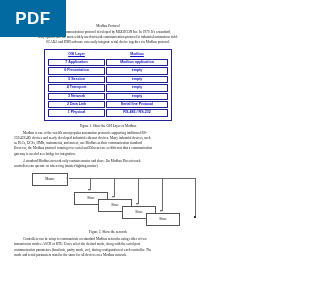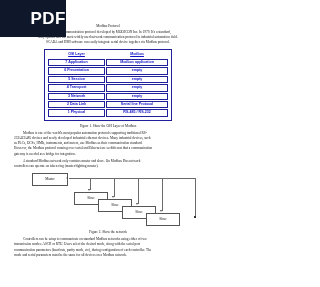--- a/index.html
+++ b/index.html
@@ -6,21 +6,21 @@
   body{
     width:216px;height:287px;background:#ffffff;
     font-family:"Liberation Serif", serif;
     color:#1a1a1a;overflow:hidden;position:relative;
   }
   .page{position:absolute;inset:0;background:#fff;}
 
   
   .pdf-badge{
     position:absolute;left:0;top:0;width:66px;height:37px;
-    background:#0f172a;display:flex;align-items:center;justify-content:flex-end;
+    background:#0369a1;display:flex;align-items:center;justify-content:center;
     z-index:20;
   }
   .pdf-badge span{
     color:#ffffff;font-family:"Liberation Sans",sans-serif;
     font-weight:bold;font-size:17px;letter-spacing:0.5px;line-height:1;
   }
 
   
   .doc{position:absolute;left:0;top:0;right:0;bottom:0;padding:0 14px;box-sizing:border-box;}
 

